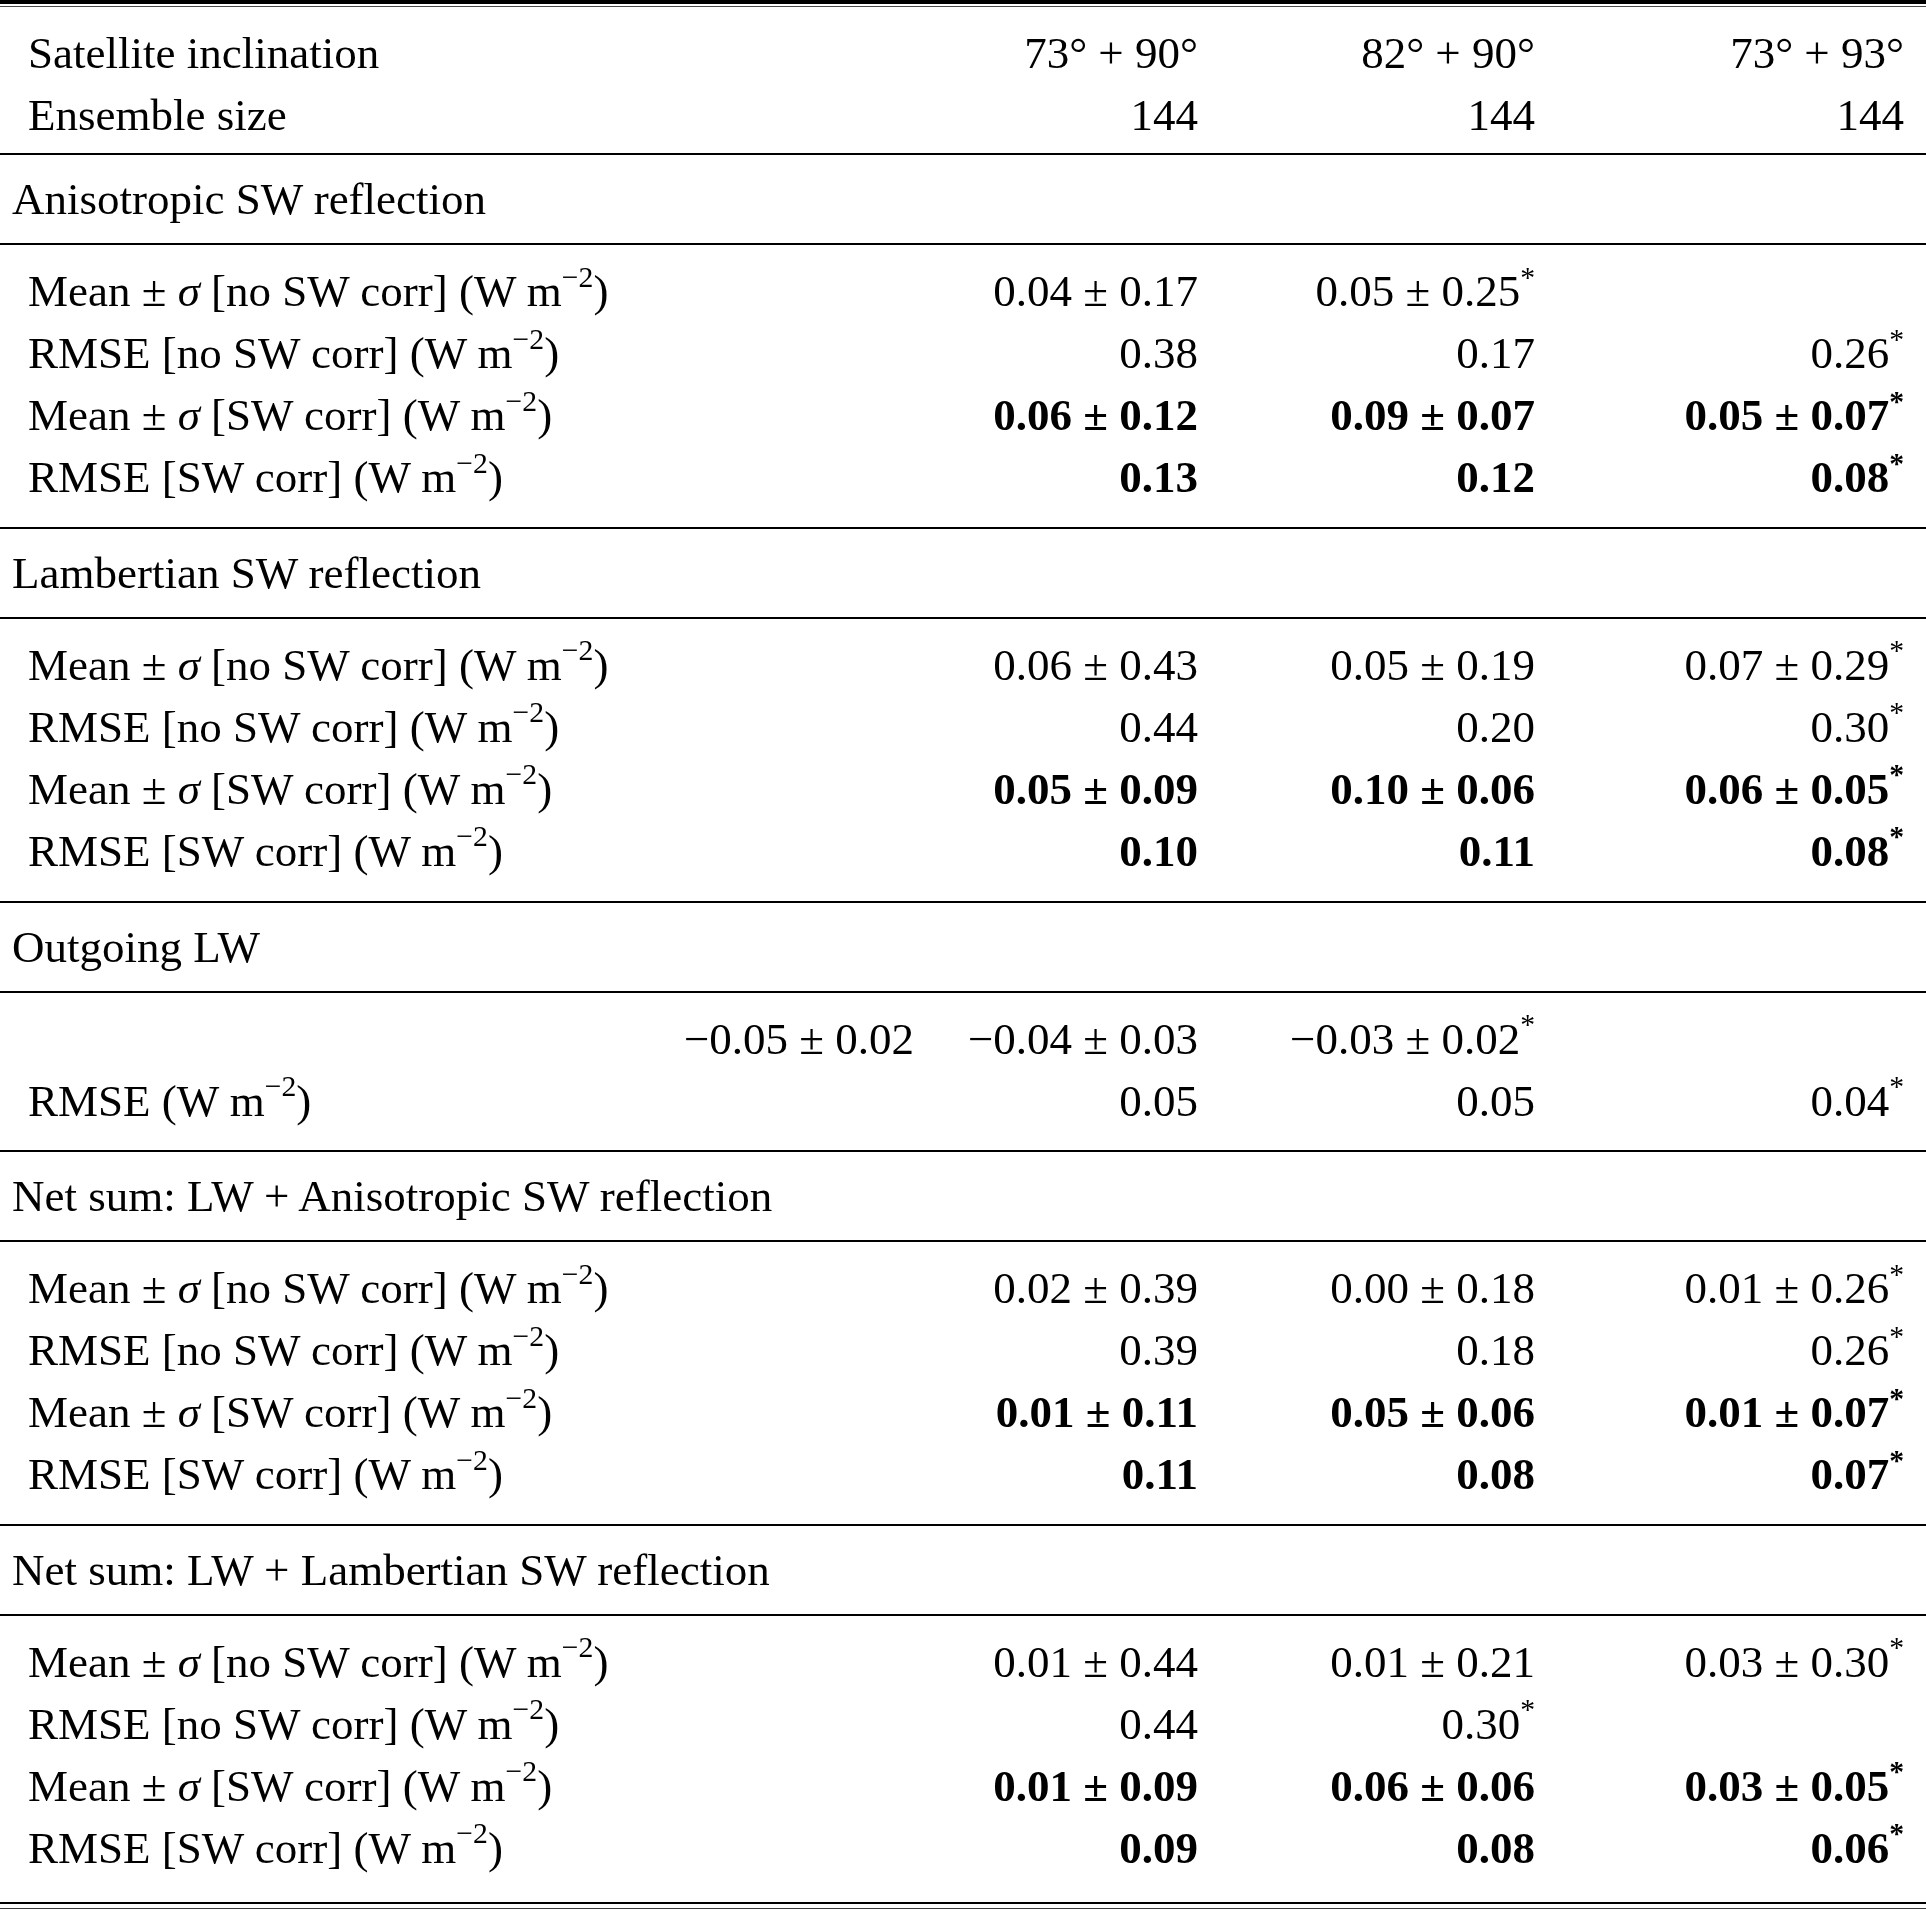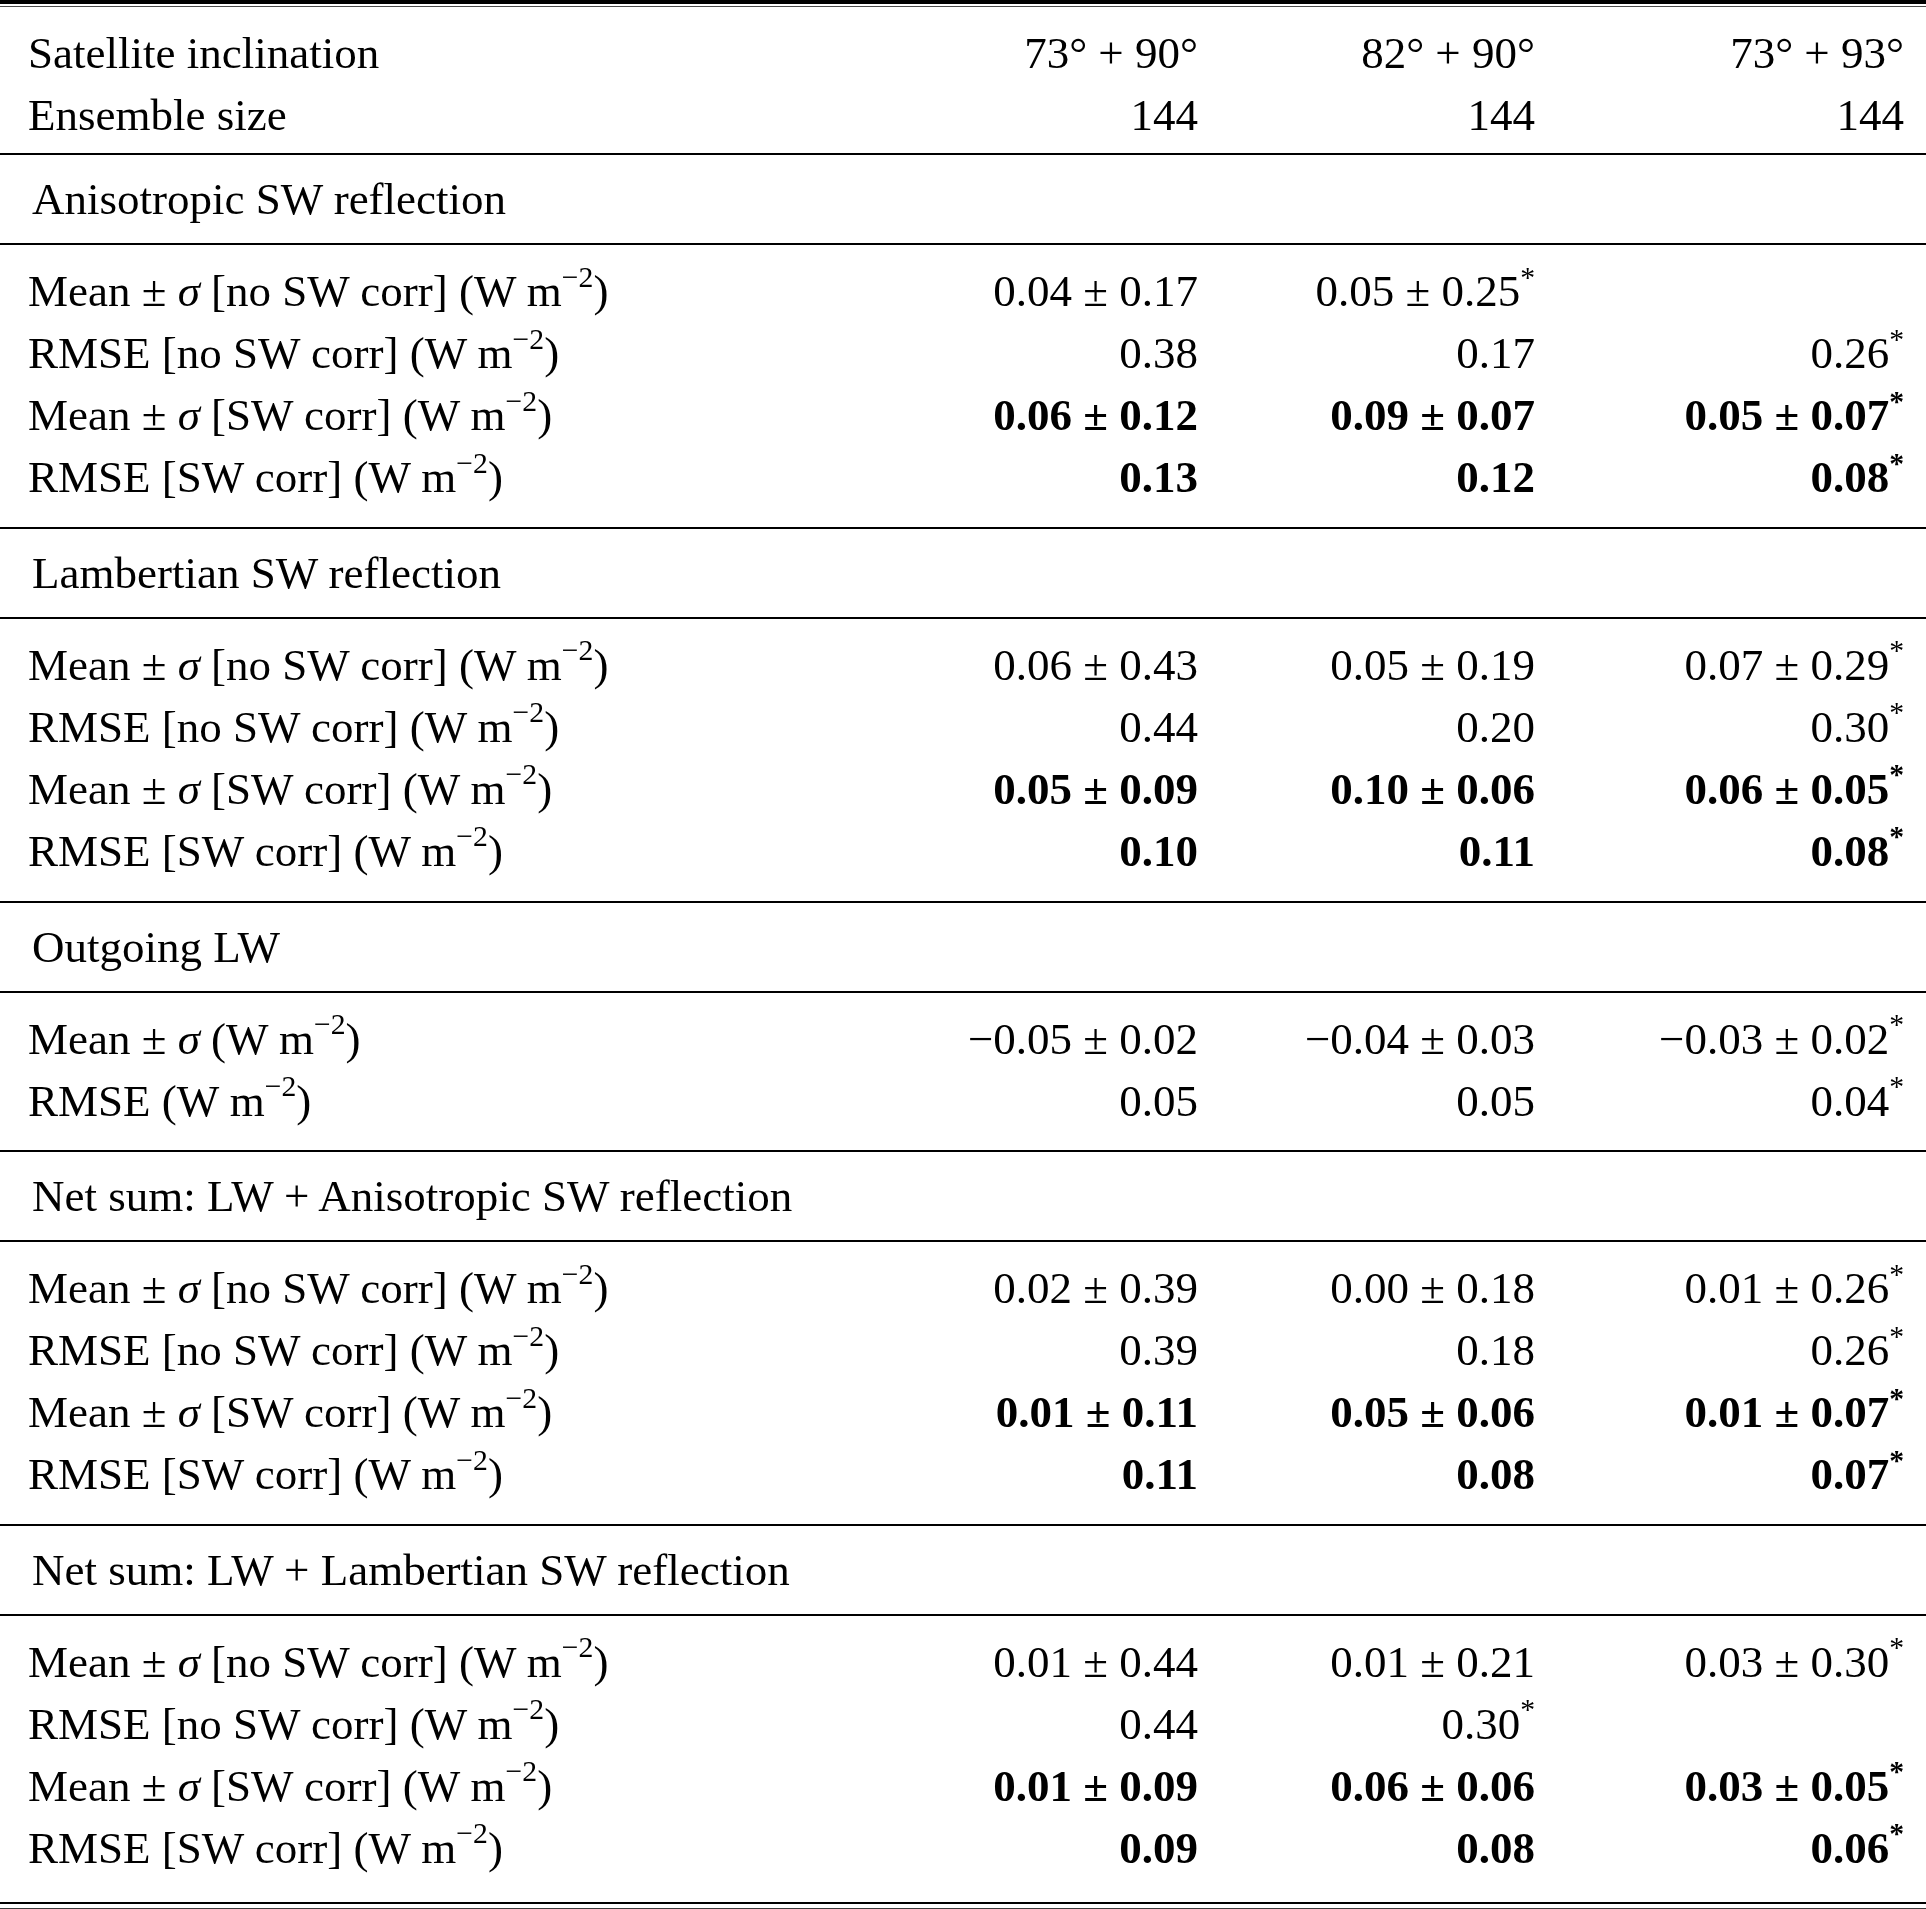--- a/index.html
+++ b/index.html
@@ -44,21 +44,21 @@
   .cell.val { text-align: right; }
   
   .header-block { padding: 15px 0 7.5px 0; }
   .header-block .grid { line-height: 62px; }
   
   .section-title {
     border-top: 2.8px solid #000000;
     border-bottom: 2.8px solid #000000;
     height: 88px;
     line-height: 88px;
-    padding-left: 32px;
+    padding-left: 12px;
     white-space: nowrap;
   }
   
   .data-block { padding: 15px 0 18.6px 0; }
   .data-block .grid { line-height: 62px; }
   .data-row.bold-values .cell.val { font-weight: bold; }
   
   sup.exp, sup.star {
     font-size: 0.66em;
     line-height: 0;
@@ -140,21 +140,20 @@
         <div class="grid data-row bold-values">
           <div class="cell label">RMSE [SW corr] (W m<sup class="exp">−2</sup>)</div>
           <div class="cell val">0.10</div>
           <div class="cell val">0.11</div>
           <div class="cell val">0.08<sup class="star">*</sup></div>
         </div>
       </div>
       <div class="section-title">Outgoing LW</div>
       <div class="data-block">
         <div class="grid data-row">
-          <div class="cell label">Mean ± <i class="sigma">σ</i> (W m<sup class="exp">−2</sup>)</div>
           <div class="cell val">−0.05 ± 0.02</div>
           <div class="cell val">−0.04 ± 0.03</div>
           <div class="cell val">−0.03 ± 0.02<sup class="star">*</sup></div>
         </div>
         <div class="grid data-row">
           <div class="cell label">RMSE (W m<sup class="exp">−2</sup>)</div>
           <div class="cell val">0.05</div>
           <div class="cell val">0.05</div>
           <div class="cell val">0.04<sup class="star">*</sup></div>
         </div>

